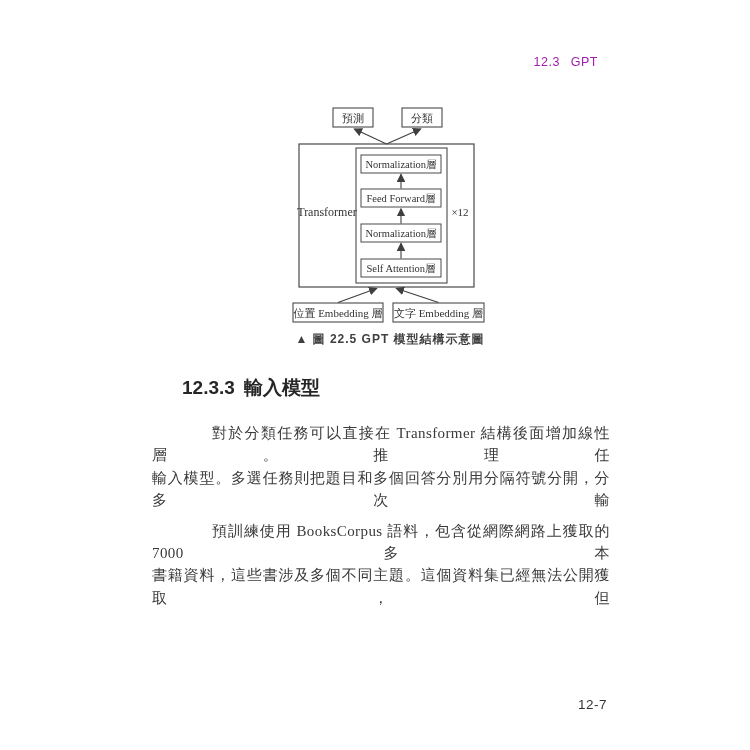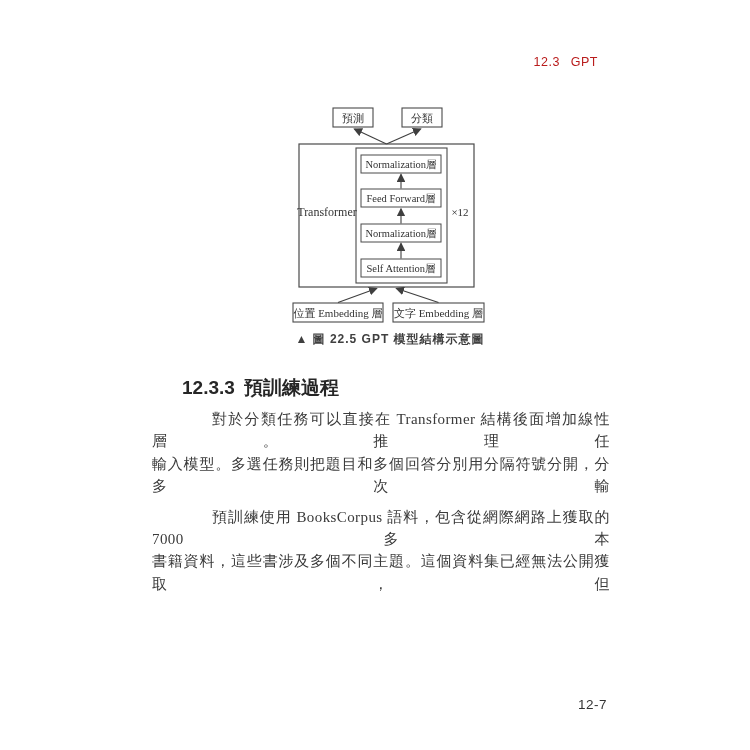--- a/index.html
+++ b/index.html
@@ -4,41 +4,41 @@
 <style>
   html,body { margin:0; padding:0; background:#e8e8e8; }
   .page {
     position:relative; width:750px; height:750px; background:#ffffff;
     font-family:"Liberation Serif","DejaVu Serif",serif; color:#3a3a3a;
     overflow:hidden; margin:0 auto;
   }
   .running-head {
     position:absolute; top:55px; right:152px;
     font-family:"Liberation Sans","DejaVu Sans",sans-serif;
-    font-size:12.5px; color:#b91c1c; word-spacing:7px; letter-spacing:0.5px;
+    font-size:12.5px; color:#a21caf; word-spacing:7px; letter-spacing:0.5px;
   }
   .figure { position:absolute; left:270px; top:100px; }
   .figure text {
     font-family:"Liberation Serif","DejaVu Serif",serif;
     fill:#333333;
   }
   .fig-caption {
     position:absolute; left:240px; top:331px; width:300px; text-align:center;
     font-family:"Liberation Sans","DejaVu Sans",sans-serif;
     font-size:12px; font-weight:600; color:#3f3f3f; letter-spacing:1px;
   }
   .content { position:absolute; left:152px; top:376px; width:458px; }
   h2.sec {
     margin:0 0 0 30px; padding:0;
     font-family:"Liberation Sans","DejaVu Sans",sans-serif;
     font-weight:bold; font-size:19px; line-height:24px; color:#262626;
     word-spacing:4px;
   }
   h2.sec2 { margin-top:20px; }
-  .para { margin:8px 0 0 0; font-size:15px; line-height:22.4px; }
+  .para { margin:22px 0 0 0; font-size:15px; line-height:22.4px; }
   .para2 { margin-top:8px; }
   .para .line { text-align:justify; text-align-last:justify; letter-spacing:0.4px; }
   .para .line.first { text-indent:60px; }
   .para .line.plast { text-align-last:left; }
   .folio {
     position:absolute; top:697px; right:143px;
     font-family:"Liberation Sans","DejaVu Sans",sans-serif;
     font-weight:normal; font-size:13.5px; color:#333333; letter-spacing:0.5px;
   }
 </style>
@@ -95,21 +95,21 @@
     <text x="168.5" y="216.5" text-anchor="middle" font-size="11">文字 Embedding 層</text>
 
     <line x1="68" y1="202.5" x2="106.5" y2="188.5" stroke="#3f3f3f" stroke-width="1.1" marker-end="url(#ah)"></line>
     <line x1="168.5" y1="202.5" x2="126.5" y2="188.5" stroke="#3f3f3f" stroke-width="1.1" marker-end="url(#ah)"></line>
   </svg>
 
   <div class="fig-caption">▲ 圖 22.5 GPT 模型結構示意圖</div>
 
   <div class="content">
 
-    <h2 class="sec">12.3.3 預訓練過程</h2>
+    <h2 class="sec">12.3.3 輸入模型</h2>
     <div class="para">
       <div class="line first">對於分類任務可以直接在 Transformer 結構後面增加線性層。推理任</div>
       <div class="line">輸入模型。多選任務則把題目和多個回答分別用分隔符號分開，分多次輸</div>
     </div>
 
     <div class="para para2">
       <div class="line first">預訓練使用 BooksCorpus 語料，包含從網際網路上獲取的 7000 多本</div>
       <div class="line">書籍資料，這些書涉及多個不同主題。這個資料集已經無法公開獲取，但</div>
 
     </div>

